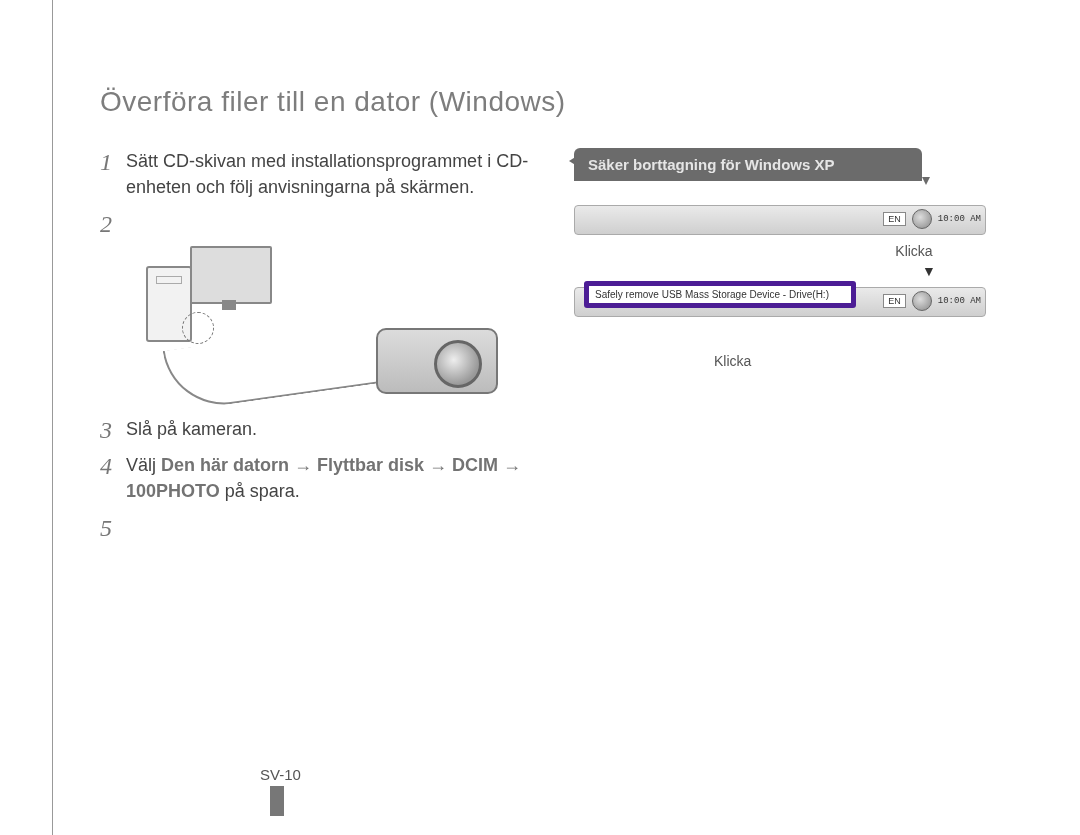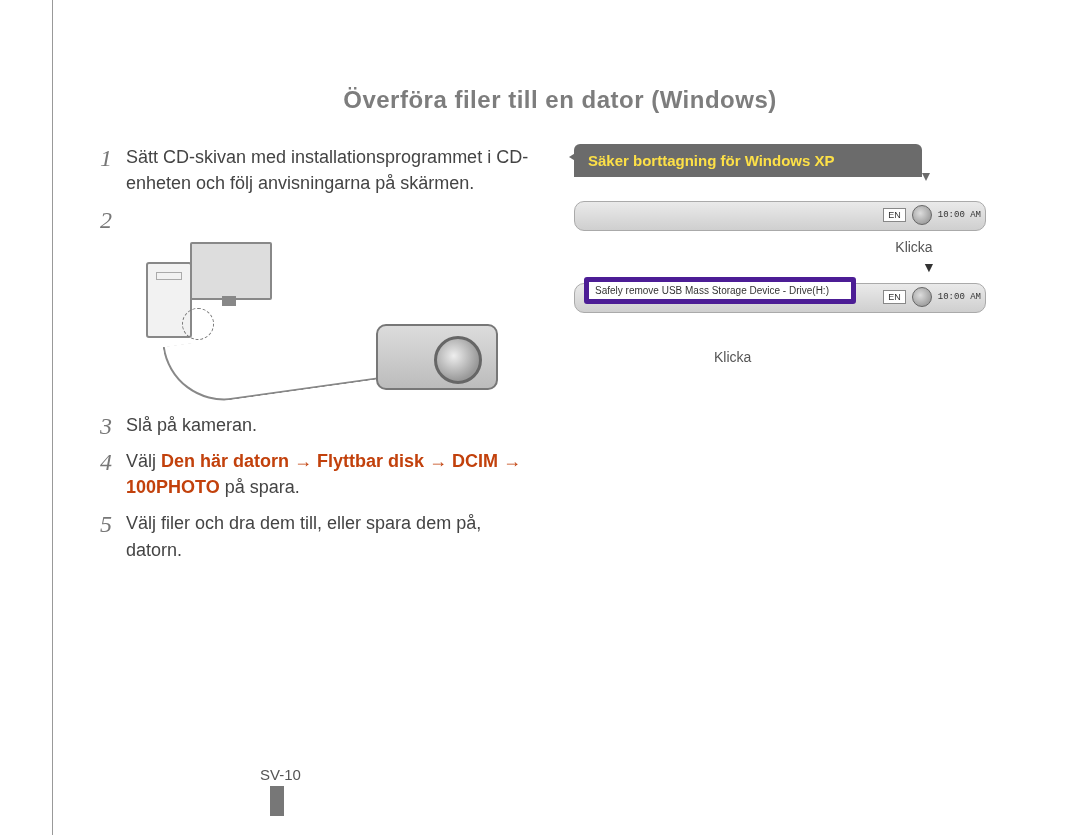--- a/index.html
+++ b/index.html
@@ -25,26 +25,25 @@
     height: 835px;
     border-left: 1px solid #999;
   }
   .content {
     position: absolute;
     left: 100px;
     top: 86px;
     width: 920px;
   }
   h1.title {
-    font-size: 24px;
-    font-weight: bold;
+    font-size: 28px;
+    font-weight: normal;
     color: #7d7d7d;
     margin: 0 0 30px 0;
     letter-spacing: 0.5px;
-    text-align: center;
   }
   .two-col {
     display: flex;
     flex-direction: row;
     gap: 44px;
   }
   .left-col {
     width: 430px;
   }
   .right-col {
@@ -66,21 +65,21 @@
     line-height: 1;
     padding-top: 2px;
   }
   .step .text {
     font-size: 18px;
     line-height: 1.45;
     color: #444;
   }
   .step .text b {
     font-weight: bold;
-    color: #c2410c;
+    color: #737373;
     text-align: center;
   }
   .illus {
     margin: 8px 0 20px 26px;
     height: 150px;
     position: relative;
   }
   
   .pc-body {
     position: absolute;
@@ -131,21 +130,21 @@
     position: absolute;
     right: 14px; top: 10px;
     width: 42px; height: 42px;
     border: 3px solid #666;
     border-radius: 50%;
     background: radial-gradient(circle at 40% 40%, #eee 0%, #999 70%);
   }
   
   .callout-header {
     background: #6b6b6b;
-    color: #fde047;
+    color: #e5e5e5;
     font-weight: bold;
     font-size: 15px;
     padding: 8px 14px;
     border-top-left-radius: 6px;
     border-top-right-radius: 6px;
     position: relative;
     width: 320px;
     margin-bottom: 24px;
   }
   .callout-header::before, .callout-header::after {
@@ -161,21 +160,21 @@
   .callout-header::after {
     right: -8px; bottom: -8px;
     border: 4px solid transparent;
     border-top: 8px solid #6b6b6b;
   }
   .taskbar {
     width: 410px;
     height: 28px;
     background: linear-gradient(#eaeaea, #cfcfcf);
     border: 1px solid #aaa;
-    border-radius: 10px;
+    border-radius: 4px;
     position: relative;
     font-size: 10px;
     color: #333;
   }
   .taskbar .tray {
     position: absolute;
     right: 4px; top: 3px;
     display: flex;
     align-items: center;
     gap: 6px;
@@ -303,21 +302,20 @@
 
         <div class="step">
           <div class="num">4</div>
           <div class="text">
             <span>Välj </span><b>Den här datorn → Flyttbar disk → DCIM → 100PHOTO</b><span> på spara.</span>
           </div>
         </div>
 
         <div class="step">
           <div class="num">5</div>
-          <div class="text">Välj filer och dra dem till, eller spara dem på, datorn.</div>
         </div>
 
       </div>
 
       <div class="right-col">
 
         <div class="callout-header">Säker borttagning för Windows XP</div>
 
         <div class="taskbar">
           <div class="tray">

